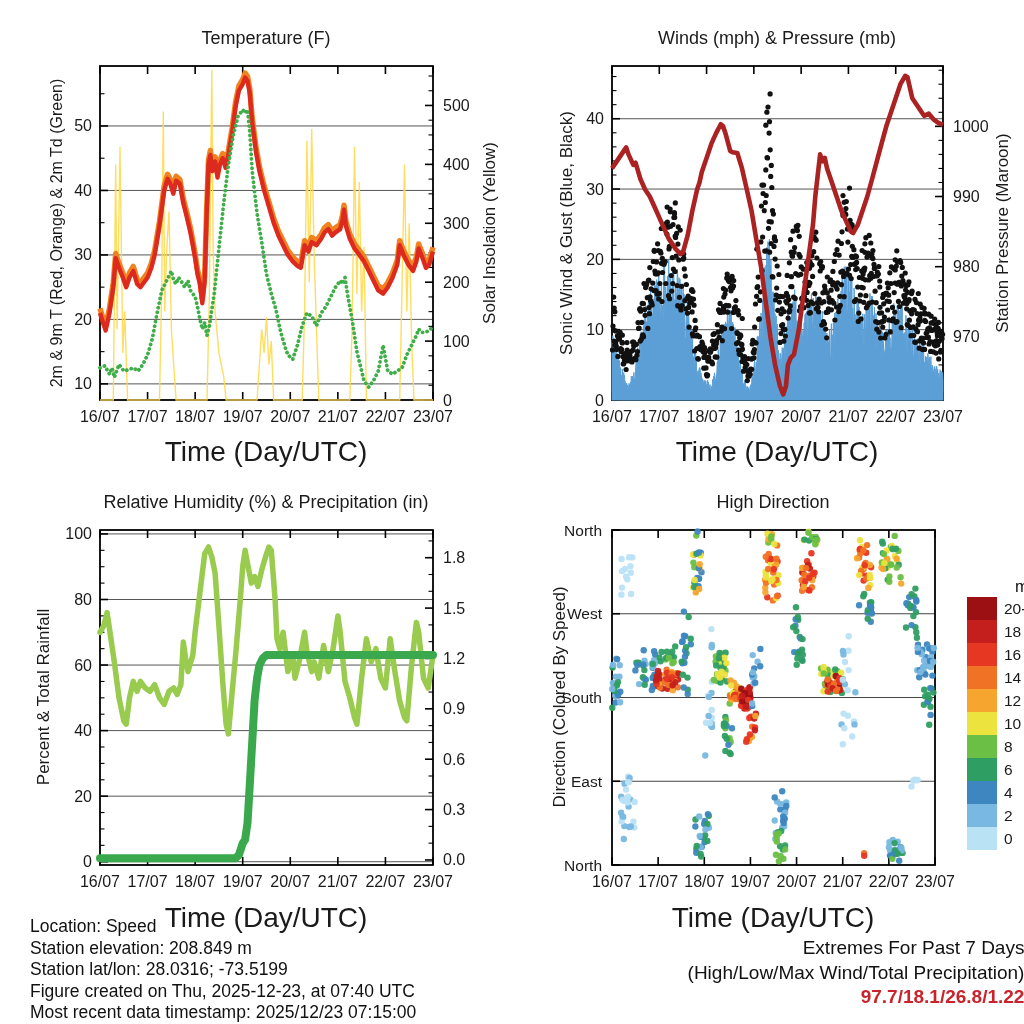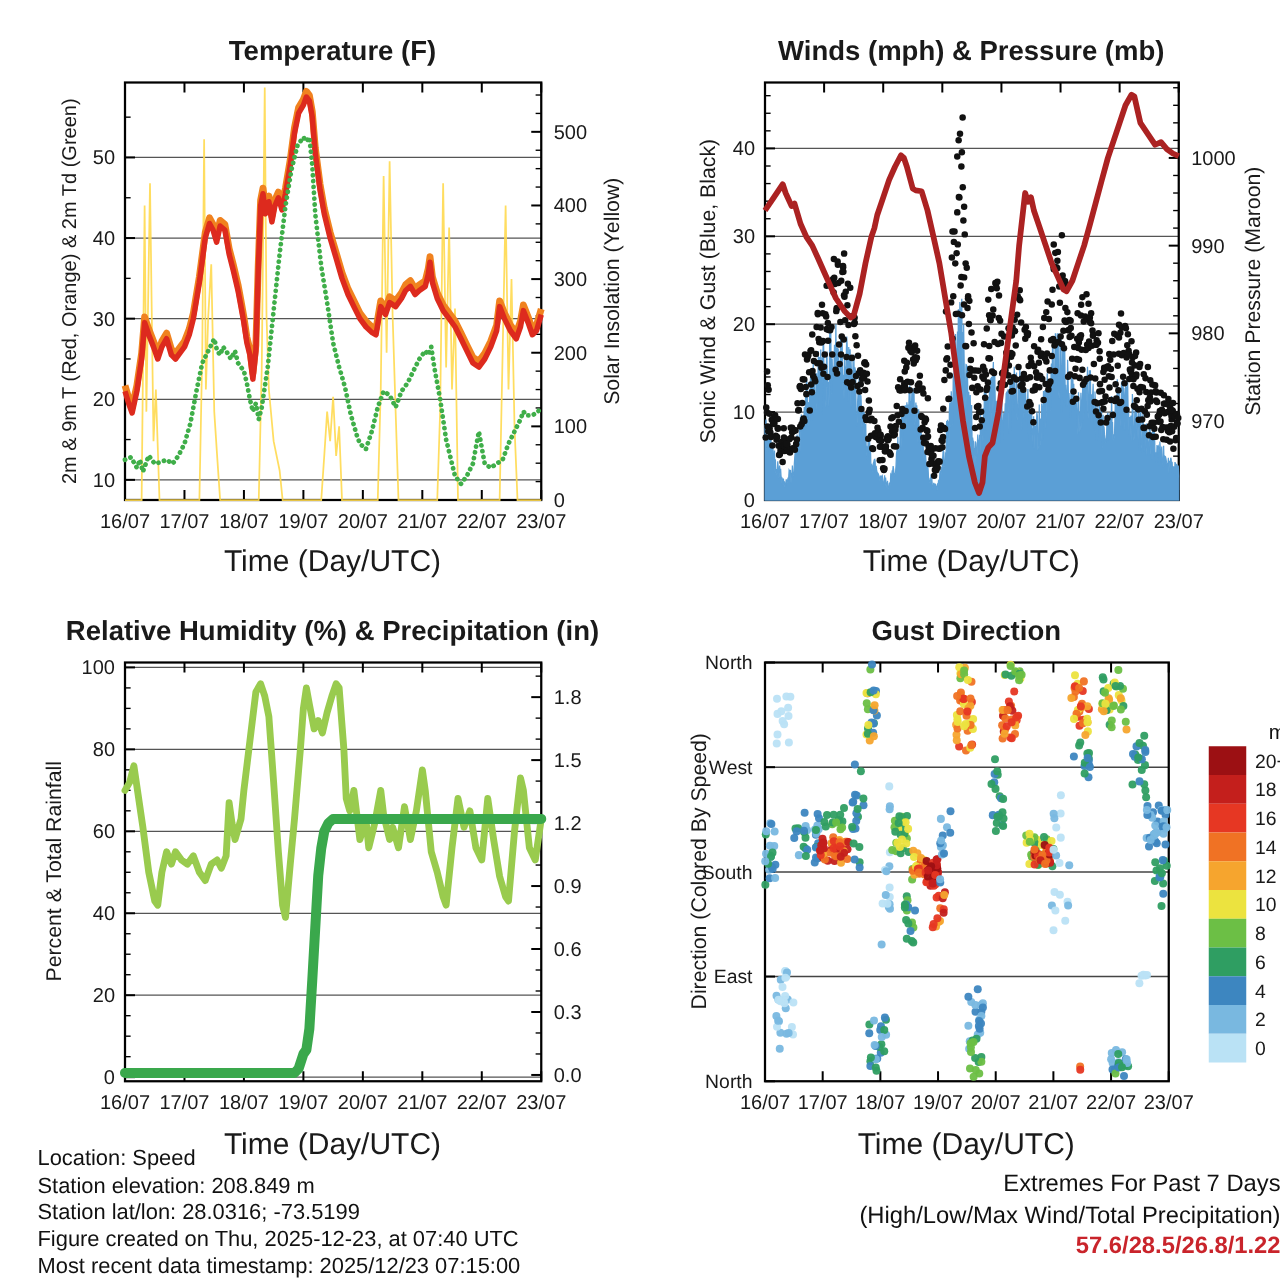--- a/index.html
+++ b/index.html
@@ -1,18 +1,18 @@
 <!DOCTYPE html>
 <html><head>
 <meta charset="utf-8">
 <style>
   html,body{margin:0;padding:0;background:#fff;}
   body{width:1024px;height:1024px;position:relative;font-family:"Liberation Sans",sans-serif;color:#111;overflow:hidden;}
-  .chart-title{position:absolute;transform:translateX(-50%);font-size:22px;white-space:nowrap;color:#1a1a1a;font-weight:bold;}
-  .xlab{position:absolute;transform:translateX(-50%);font-size:24px;white-space:nowrap;color:#1a1a1a;}
+  .chart-title{position:absolute;transform:translateX(-50%);font-size:18px;white-space:nowrap;color:#1a1a1a;}
+  .xlab{position:absolute;transform:translateX(-50%);font-size:28px;white-space:nowrap;color:#1a1a1a;}
   .ylab{position:absolute;transform:translate(-50%,-50%) rotate(-90deg);font-size:17px;white-space:nowrap;color:#1a1a1a;}
   .footer{position:absolute;left:30px;top:916px;font-size:17.5px;line-height:21.5px;color:#111;}
   .extremes{position:absolute;left:856px;top:936px;transform:translateX(-50%);text-align:right;font-size:19px;line-height:24.5px;white-space:nowrap;}
   .extremes .val{font-weight:bold;}
   .mph-label{position:absolute;transform:translateX(-50%);font-size:16.5px;}
   svg text{font-family:"Liberation Sans",sans-serif;}
 </style>
 </head>
 <body>
 
@@ -1876,21 +1876,21 @@
       <rect x="967" y="804" width="30" height="23" fill="#79b8e0"></rect>
       <text x="1004" y="821" text-anchor="start" font-size="15.5" fill="#1a1a1a">2</text>
       <rect x="967" y="827" width="30" height="23" fill="#bae2f5"></rect>
       <text x="1004" y="844" text-anchor="start" font-size="15.5" fill="#1a1a1a">0</text>
     </g>
   </svg>
 
 <div class="chart-title" style="left:266px;top:28px;">Temperature (F)</div>
 <div class="chart-title" style="left:777px;top:28px;text-align:right;">Winds (mph) &amp; Pressure (mb)</div>
 <div class="chart-title" style="left:266px;top:492px;">Relative Humidity (%) &amp; Precipitation (in)</div>
-<div class="chart-title" style="left:773px;top:492px;">Gust Direction</div>
+<div class="chart-title" style="left:773px;top:492px;">High Direction</div>
 
 <div class="ylab" style="left:57px;top:233px;font-size:16px;">2m &amp; 9m T (Red, Orange) &amp; 2m Td (Green)</div>
 <div class="ylab" style="left:490px;top:233px;">Solar Insolation (Yellow)</div>
 <div class="ylab" style="left:567px;top:233px;">Sonic Wind &amp; Gust (Blue, Black)</div>
 <div class="ylab" style="left:1003px;top:233px;">Station Pressure (Maroon)</div>
 <div class="ylab" style="left:44px;top:697px;">Percent &amp; Total Rainfall</div>
 <div class="ylab" style="left:560px;top:697px;">Direction (Colored By Speed)</div>
 
 <div class="xlab" style="left:266px;top:436px;">Time (Day/UTC)</div>
 <div class="xlab" style="left:777px;top:436px;">Time (Day/UTC)</div>
@@ -1903,14 +1903,14 @@
   <div>Location: Speed</div>
   <div>Station elevation: 208.849 m</div>
   <div>Station lat/lon: 28.0316; -73.5199</div>
   <div>Figure created on Thu, 2025-12-23, at 07:40 UTC</div>
   <div>Most recent data timestamp: 2025/12/23 07:15:00</div>
 </div>
 
 <div class="extremes">
   <div>Extremes For Past 7 Days</div>
   <div>(High/Low/Max Wind/Total Precipitation)</div>
-  <div class="val" id="extremes-val" style="color: rgb(201, 36, 43);">57.6/28.5/26.8/1.22</div>
+  <div class="val" id="extremes-val" style="color: rgb(201, 36, 43);">97.7/18.1/26.8/1.22</div>
 </div>
 
 </body></html>

